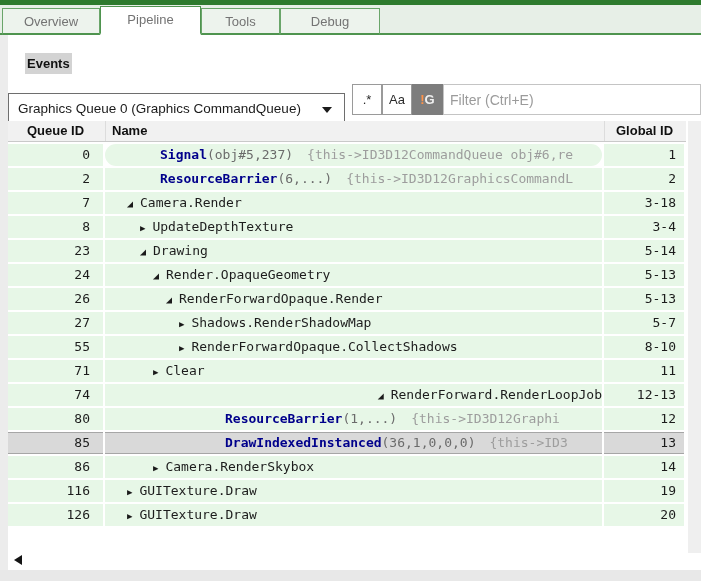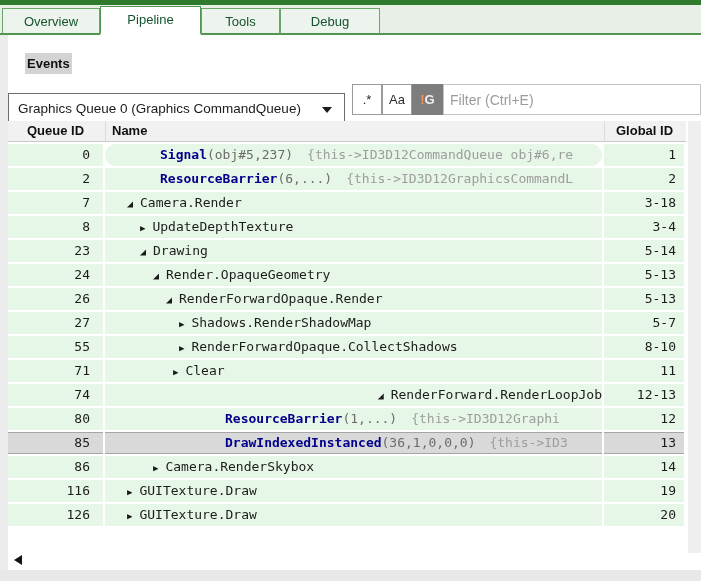--- a/index.html
+++ b/index.html
@@ -3,21 +3,21 @@
 <meta charset="utf-8">
 <style>
   html,body{margin:0;padding:0;}
   body{font-family:"Liberation Sans",sans-serif;background:#ffffff;}
   .window{position:relative;width:701px;height:581px;overflow:hidden;background:#ffffff;}
 
   
   .top-strip{position:absolute;left:0;top:0;width:701px;height:5px;background:#2e7b2e;}
   .tabbar{position:absolute;left:0;top:5px;width:701px;height:30px;background:#e7efe7;
           border-bottom:2px solid #4f944f;display:flex;align-items:flex-end;box-sizing:border-box;padding-left:2px;}
-  .tab{height:27px;line-height:25px;text-align:center;font-size:13px;color:#14532d;
+  .tab{height:27px;line-height:25px;text-align:center;font-size:13px;color:#737373;
        background:#edf3ed;border:1px solid #6aa56a;border-bottom:2px solid #4f944f;
        margin-bottom:-2px;box-sizing:border-box;cursor:default;}
   .tab:nth-child(1){width:98px;}
   .tab:nth-child(2){width:101px;}
   .tab:nth-child(3){width:79px;}
   .tab:nth-child(4){width:100px;}
   .tab.active{background:#ffffff;border:1px solid #4f944f;border-bottom:2px solid #ffffff;height:29px;}
 
   .gutter{position:absolute;left:0;top:35px;width:8px;height:546px;background:#ececec;}
   .bottom-strip{position:absolute;left:0;top:570px;width:701px;height:11px;background:#e8e8e8;}
@@ -148,21 +148,21 @@
           <div class="cell name" style="padding-left: 74px;"><span class="tree-icon col">▶</span><span class="label">Shadows.RenderShadowMap</span></div>
           <div class="cell gid">5-7</div>
         </div>
         <div class="row">
           <div class="cell qid">55</div>
           <div class="cell name" style="padding-left: 74px;"><span class="tree-icon col">▶</span><span class="label">RenderForwardOpaque.CollectShadows</span></div>
           <div class="cell gid">8-10</div>
         </div>
         <div class="row">
           <div class="cell qid">71</div>
-          <div class="cell name" style="padding-left: 68px;"><span class="tree-icon col">▶</span><span class="label">Clear</span></div>
+          <div class="cell name" style="padding-left: 48px;"><span class="tree-icon col">▶</span><span class="label">Clear</span></div>
           <div class="cell gid">11</div>
         </div>
         <div class="row">
           <div class="cell qid">74</div>
           <div class="cell name" style="padding-left: 96px; text-align: right;"><span class="tree-icon exp">◢</span><span class="label">RenderForward.RenderLoopJob</span></div>
           <div class="cell gid">12-13</div>
         </div>
         <div class="row">
           <div class="cell qid">80</div>
           <div class="cell name" style="padding-left: 120px;"><span class="fn">ResourceBarrier</span><span class="args">(1,...)</span><span class="state">{this-&gt;ID3D12Graphi</span></div>

